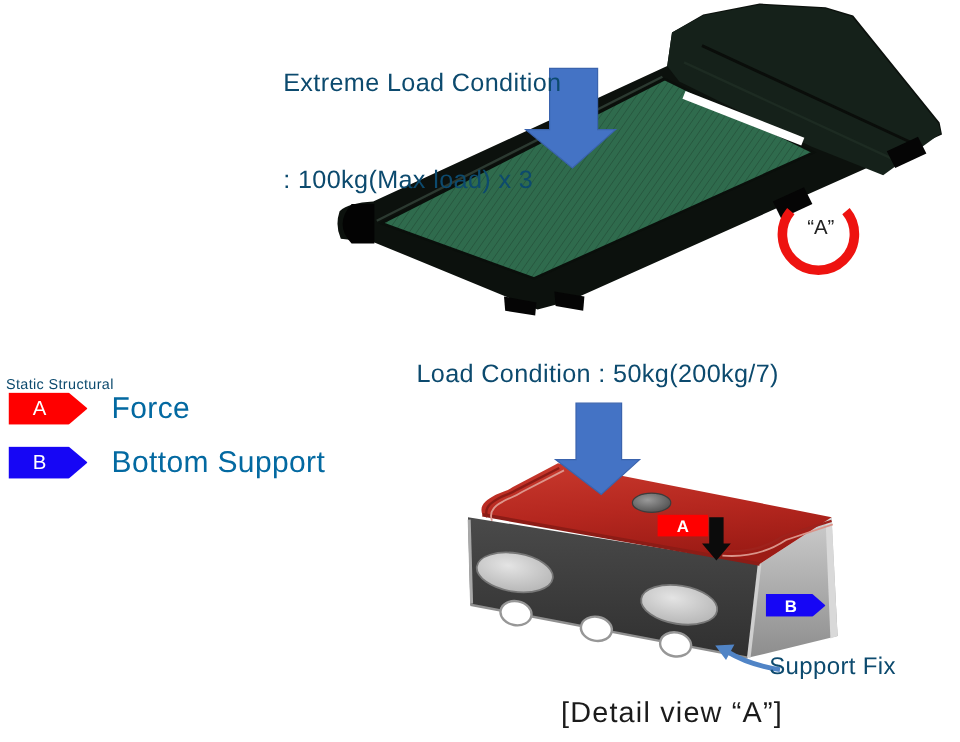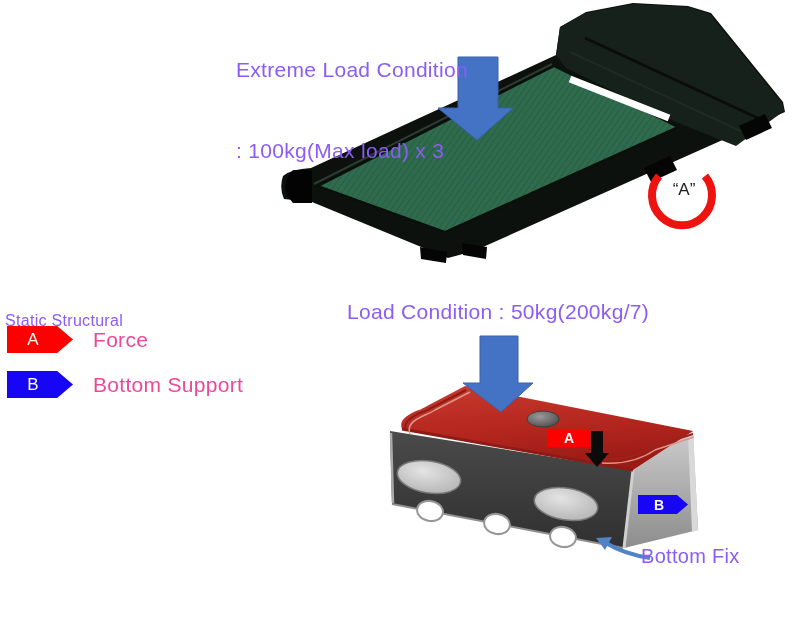--- a/index.html
+++ b/index.html
@@ -1,32 +1,32 @@
 <!DOCTYPE html>
 <html><head>
 <meta charset="utf-8">
 <style>
   html,body{margin:0;padding:0;background:#fff;}
   .stage{
     position:relative;width:800px;height:618px;background:#ffffff;
     font-family:"Liberation Sans", sans-serif;color:#2e2e2e;overflow:hidden;
   }
   .stage svg{position:absolute;left:0;top:0;}
-  .label{position:absolute;white-space:pre;color:#8b5cf6;}
+  .label{position:absolute;white-space:pre;color:#0c4a6e;}
   .title{font-size:21px;line-height:27px;letter-spacing:.3px;}
-  .info{font-size:16px;line-height:27px;letter-spacing:.3px;}
+  .info{font-size:12px;line-height:27px;letter-spacing:.3px;}
   .legend-row{position:absolute;display:flex;align-items:center;}
   .tag{
     width:66px;height:27px;display:flex;align-items:center;justify-content:center;
     color:#fff;font-size:17px;padding-right:14px;box-sizing:border-box;
     clip-path:polygon(0 0,76% 0,100% 50%,76% 100%,0 100%);
   }
   .tag.red{background:#ff0000;}
   .tag.blue{background:#1606f5;}
-  .legend-text{margin-left:20px;font-size:21px;letter-spacing:.3px;color:#ec4899;}
+  .legend-text{margin-left:20px;font-size:25px;letter-spacing:.3px;color:#0369a1;}
   .marker{
     position:absolute;display:flex;align-items:center;justify-content:center;
     color:#fff;font-size:14px;font-weight:600;
   }
   .marker-a{left:548px;top:429px;width:42px;height:18px;background:#ff0000;}
   .marker-b{
     left:638px;top:495px;width:50px;height:19px;background:#1606f5;
     clip-path:polygon(0 0,78% 0,100% 50%,78% 100%,0 100%);padding-right:8px;box-sizing:border-box;
   }
   .ref-a{left:652px;top:180px;width:64px;text-align:center;font-size:17px;color:#222;}
@@ -129,16 +129,17 @@
   <div class="legend-row" style="left:7px;top:371px;">
     <div class="tag blue">B</div>
     <div class="legend-text">Bottom Support</div>
   </div>
 
   <div class="label title" style="left:347px;top:298px;">Load Condition : 50kg(200kg/7)</div>
 
   <div class="marker marker-a">A</div>
   <div class="marker marker-b">B</div>
 
-  <div class="label bottom-fix">Bottom Fix</div>
+  <div class="label bottom-fix">Support Fix</div>
 
+  <div class="label caption">[Detail view “A”]</div>
 
 </div>
 
 </body></html>

